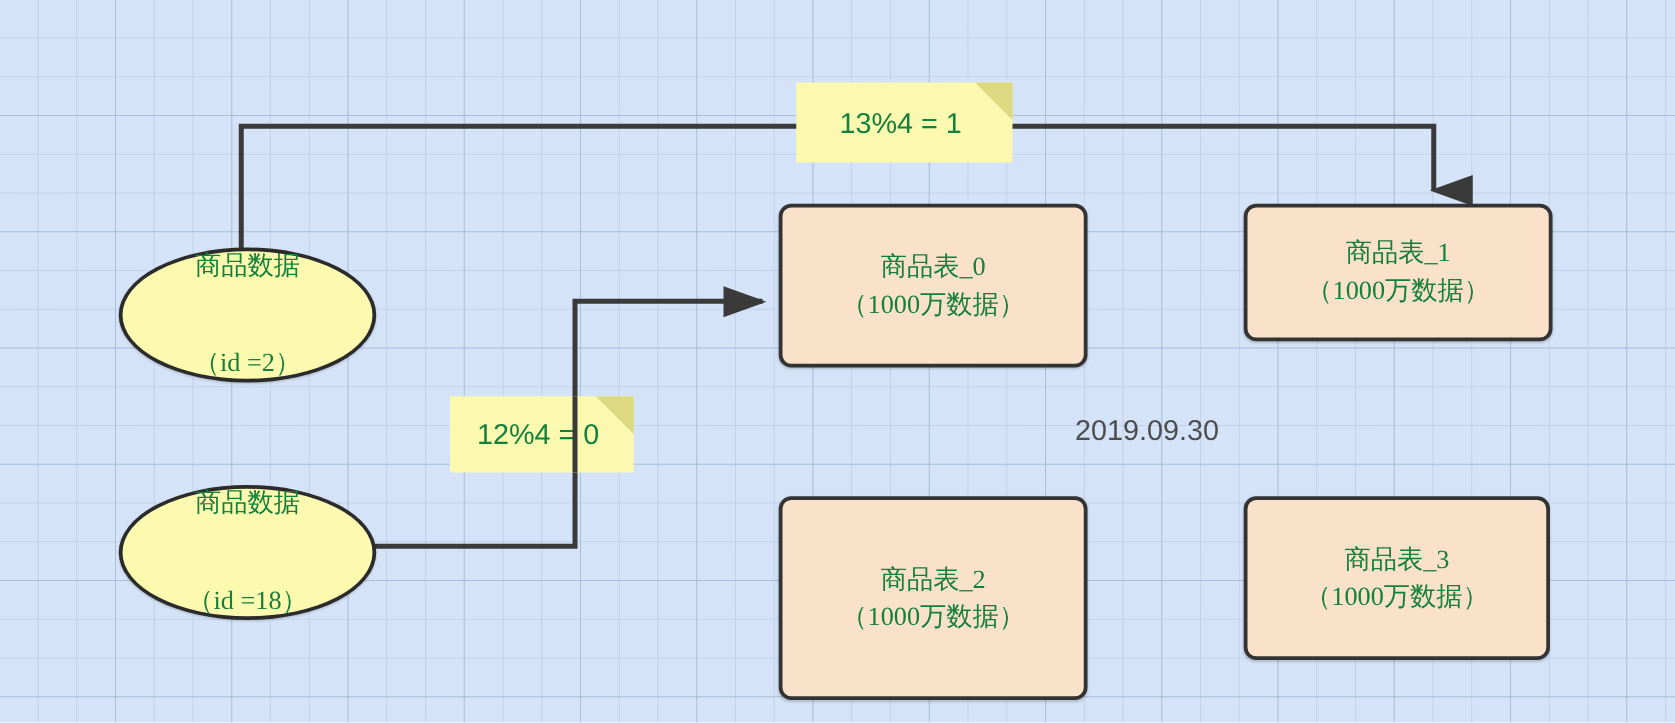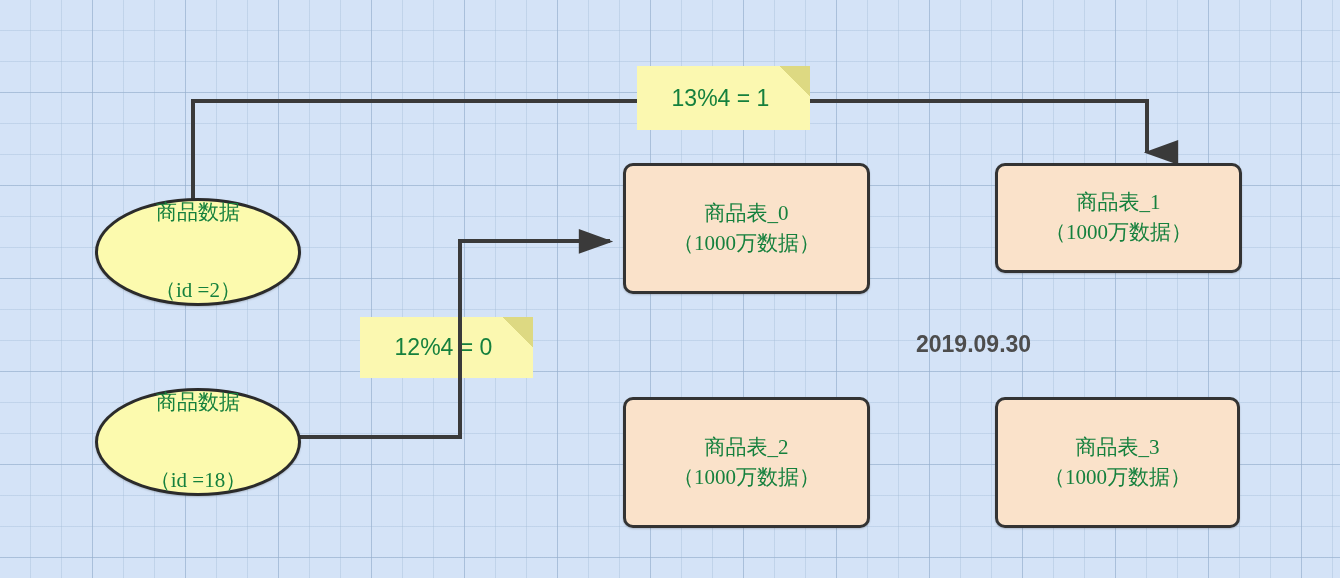--- a/index.html
+++ b/index.html
@@ -139,39 +139,39 @@
   <div class="node table-box" style="left:623px; top:163px; width:247px; height:131px;">
     <span class="node-line">商品表_0</span>
     <span class="node-line">（1000万数据）</span>
   </div>
 
   <div class="node table-box" style="left:995px; top:163px; width:247px; height:110px;">
     <span class="node-line">商品表_1</span>
     <span class="node-line">（1000万数据）</span>
   </div>
 
-  <div class="node table-box" style="left:623px; top:397px; width:247px; height:131px;">
+  <div class="node table-box" style="left:623px; top:397px; width:247px; height:163px;">
     <span class="node-line">商品表_2</span>
     <span class="node-line">（1000万数据）</span>
   </div>
 
   <div class="node table-box" style="left:995px; top:397px; width:245px; height:131px;">
     <span class="node-line">商品表_3</span>
     <span class="node-line">（1000万数据）</span>
   </div>
 
   <div class="sticky" style="left:637px; top:66px; width:173px; height:64px;">
     <span class="fold"></span>
     <span class="sticky-text">13%4 = 1</span>
   </div>
 
-  <div class="sticky" style="left:360px; top:317px; width:173px; height:61px;">
+  <div class="sticky" style="left:360px; top:317px; width:147px; height:61px;">
     <span class="fold"></span>
     <span class="sticky-text">12%4 = 0</span>
   </div>
 
   <svg id="edges-over" viewBox="0 0 1340 578" xmlns="http://www.w3.org/2000/svg">
     <path d="M460,317 L460,378" fill="none" stroke="#3a3a3a" stroke-width="4" stroke-linecap="butt"></path>
   </svg>
 
-  <div class="date-label" style="left:916px; top:331px;font-weight:bold;">2019.09.30</div>
+  <div class="date-label" style="left:860px; top:331px;">2019.09.30</div>
 
 </div>
 
 </body></html>

